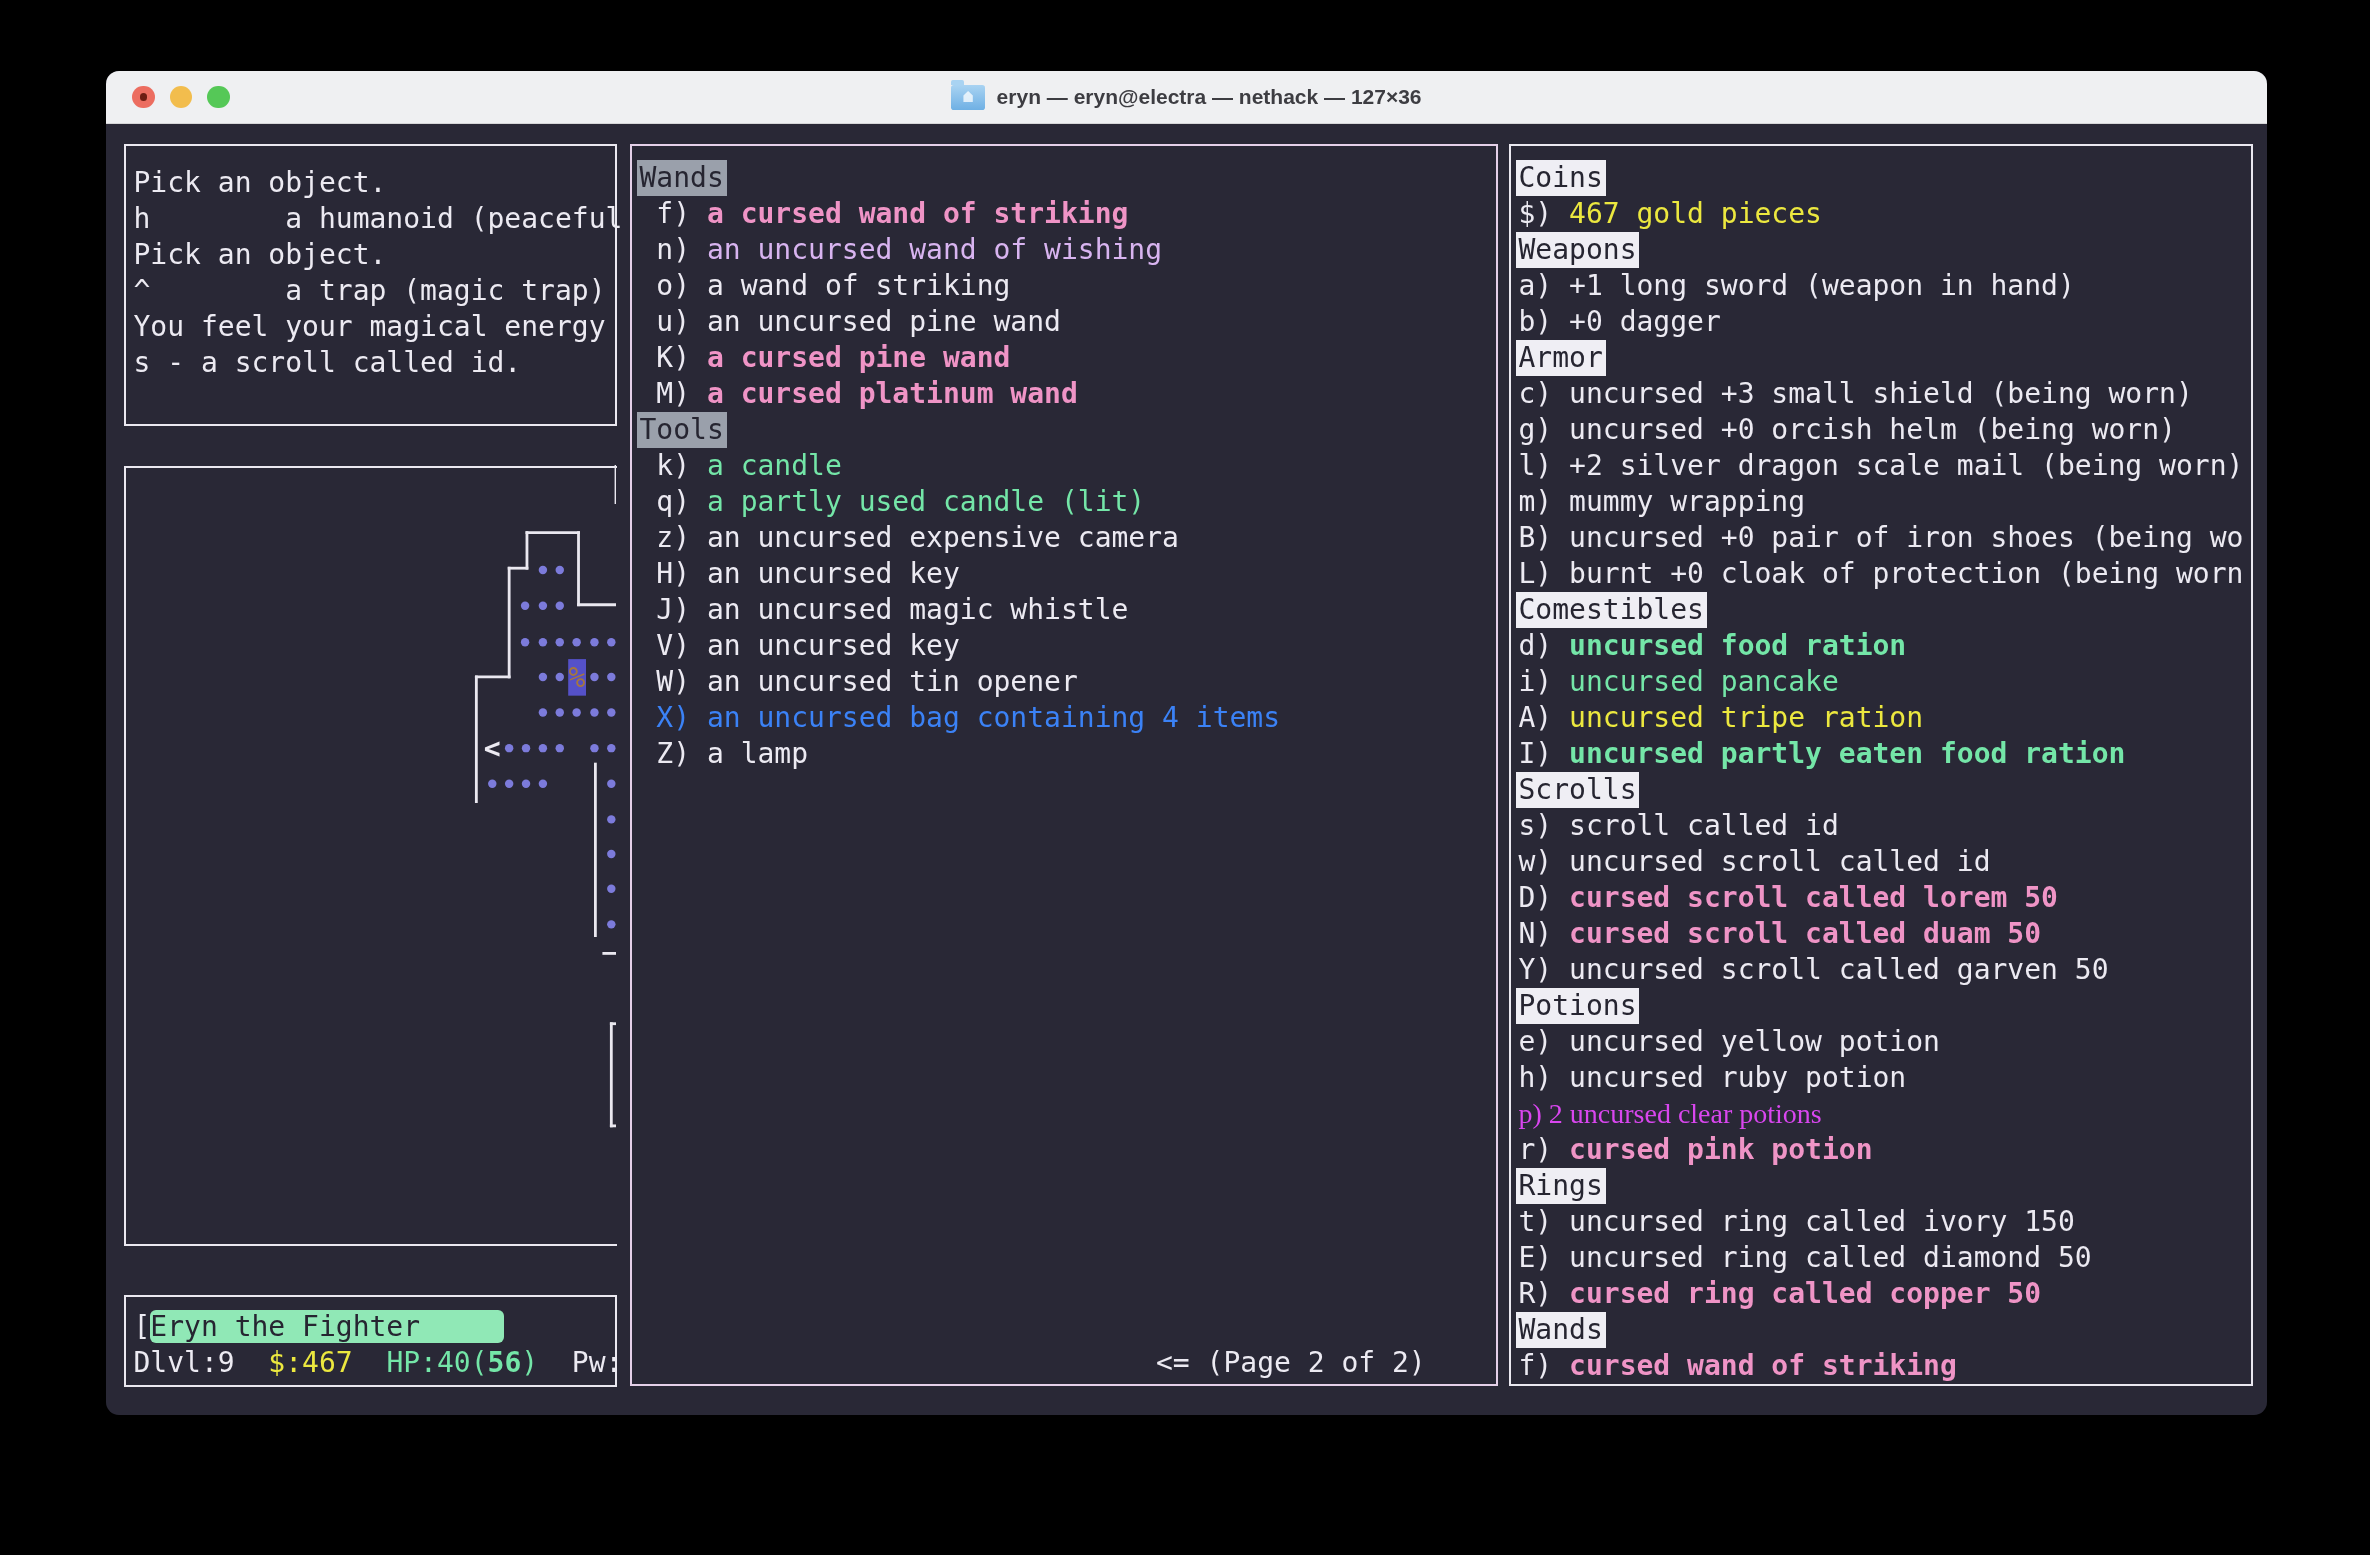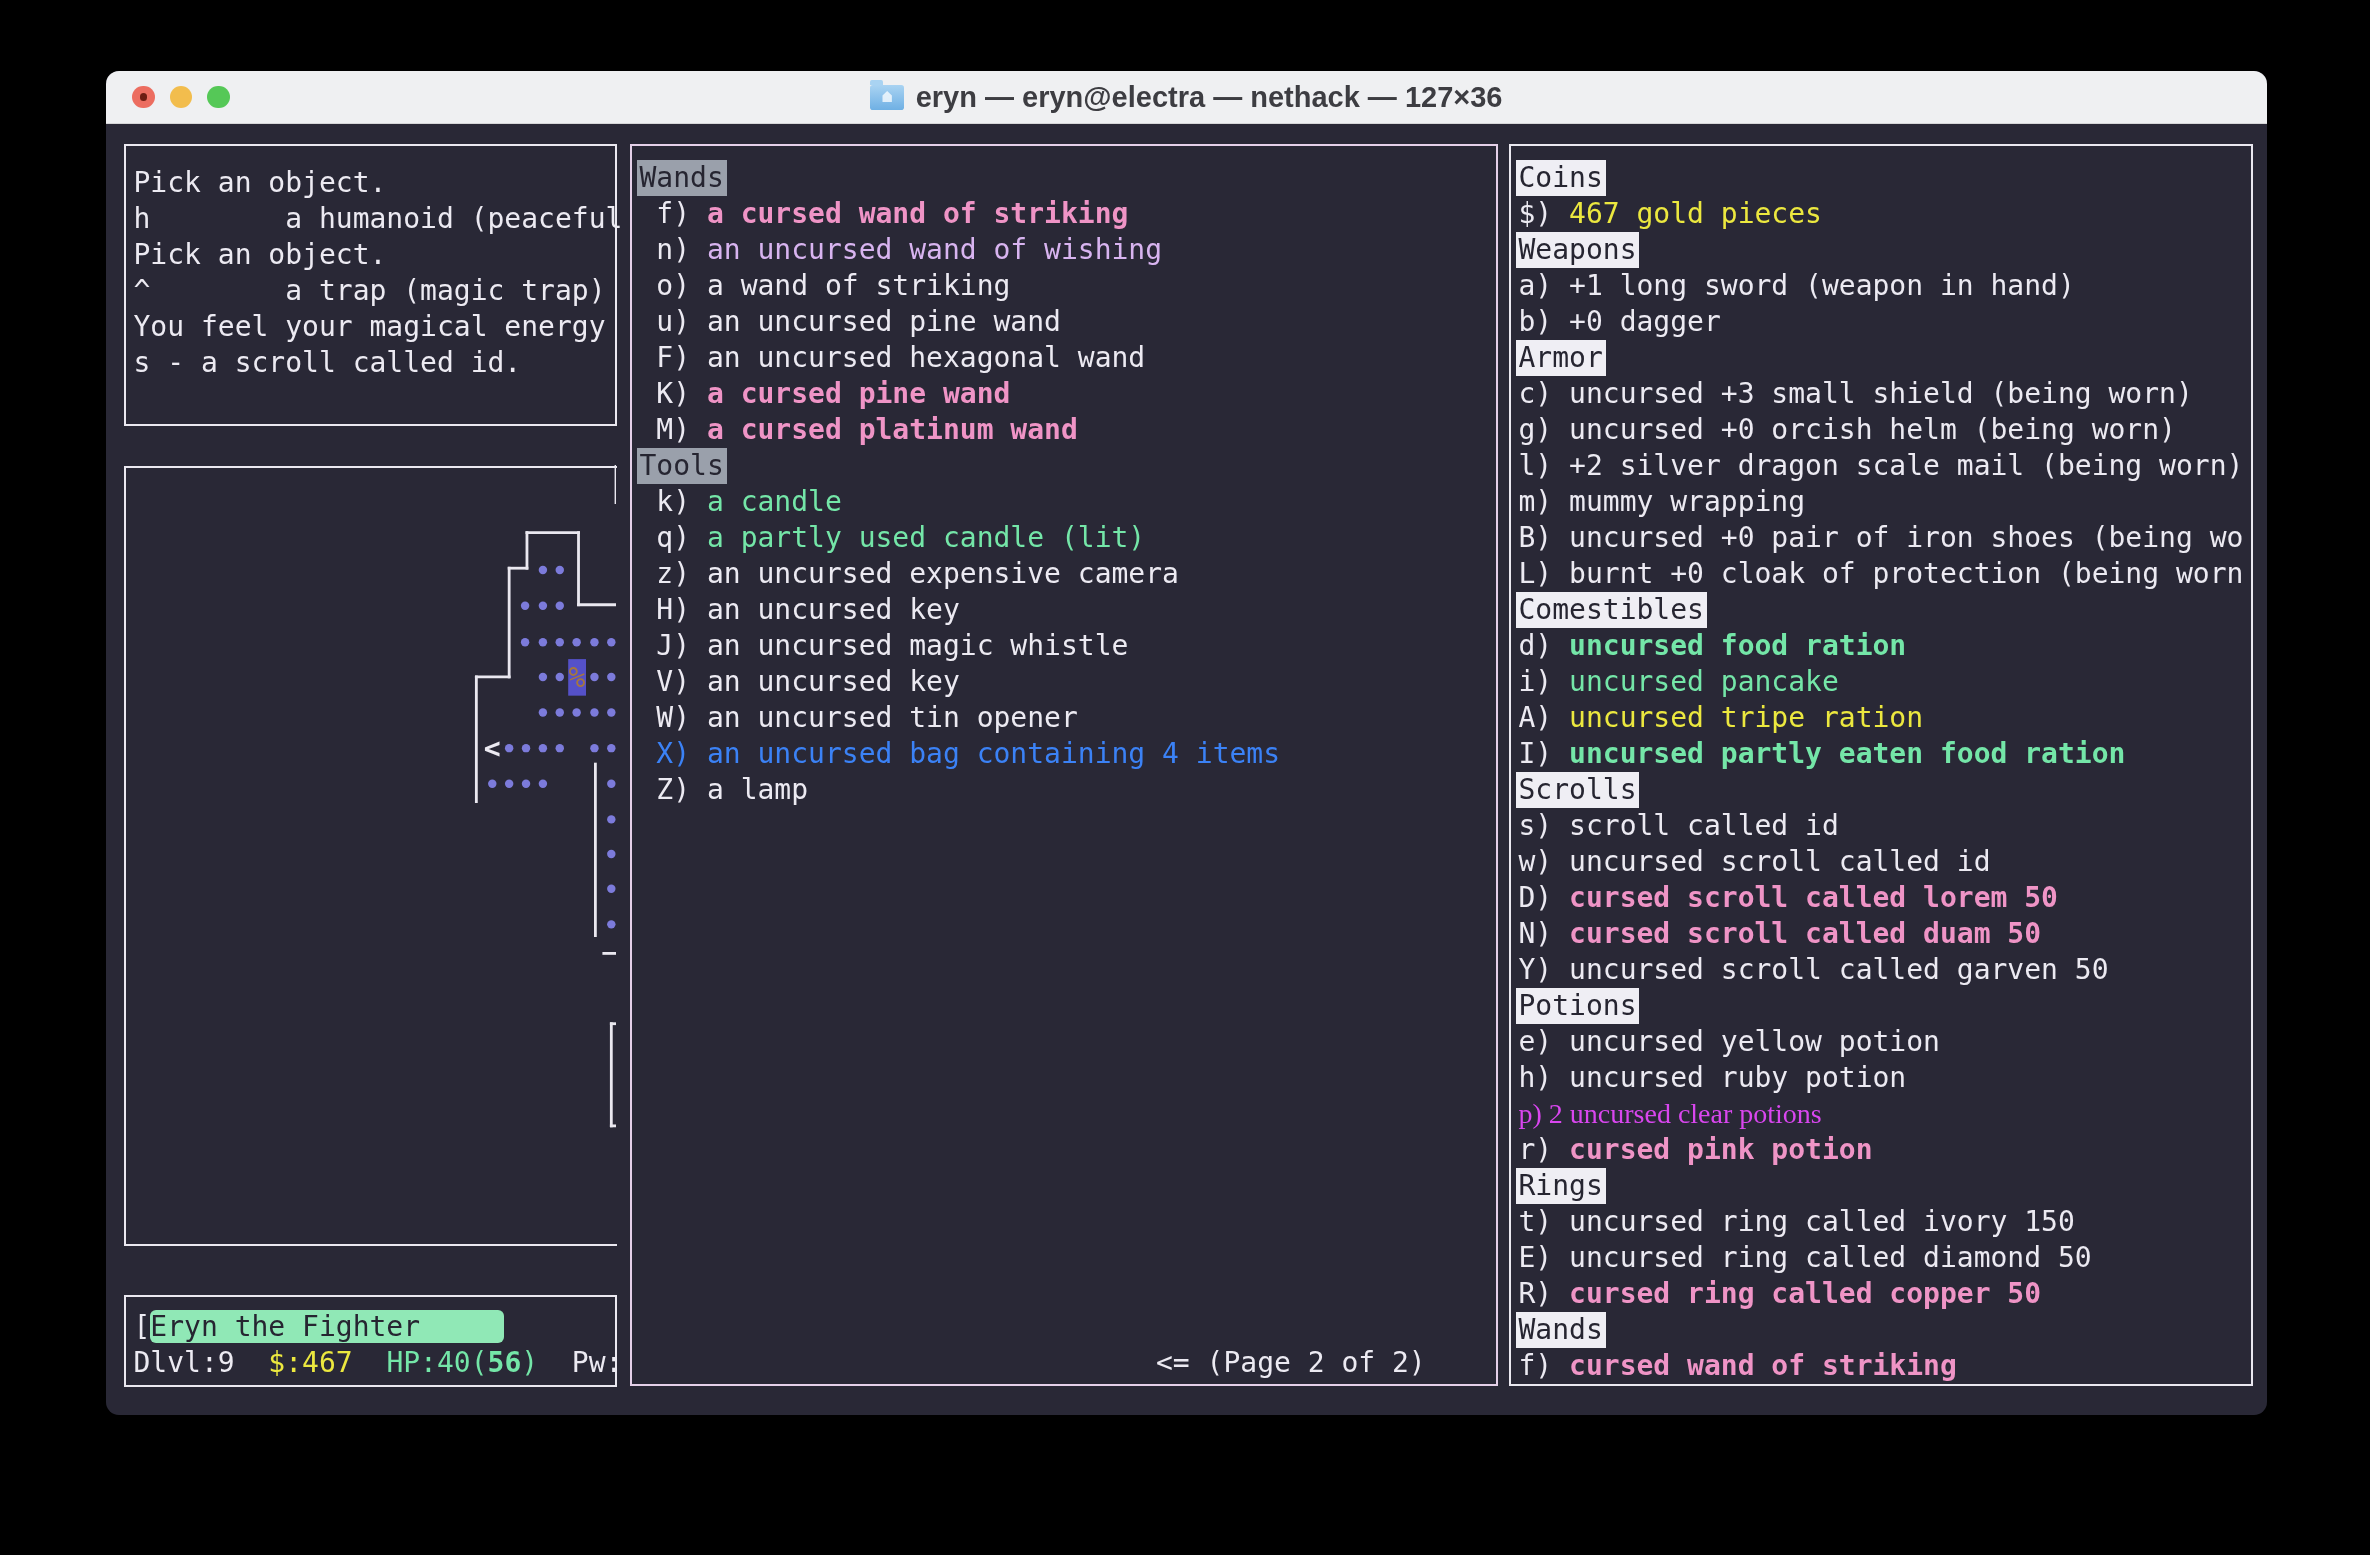--- a/index.html
+++ b/index.html
@@ -7,21 +7,21 @@
   .window{position:absolute;left:106px;top:71px;width:2161px;height:1344px;border-radius:13px;
     background:#292836;box-shadow:0 37px 94px rgba(0,0,0,.75);}
   .titlebar{position:absolute;left:0;top:0;width:100%;height:52px;background:#eff0f2;
     border-radius:13px 13px 0 0;border-bottom:0.9px solid #d6d6d8;display:flex;align-items:center;justify-content:center;}
   .lights{position:absolute;left:26px;top:0;height:52px;display:flex;align-items:center;gap:15px;}
   .light{width:22.5px;height:22.5px;border-radius:50%;position:relative;}
   .light.red{background:#ec6d60;}
   .light.red::after{content:"";position:absolute;left:7.5px;top:7.5px;width:7.5px;height:7.5px;border-radius:50%;background:#6d1d12;}
   .light.yellow{background:#f2bd4d;}
   .light.green{background:#55c857;}
-  .titletext{font-family:"Liberation Sans",sans-serif;font-weight:bold;font-size:29px;color:#3d3d42;
+  .titletext{font-family:"Liberation Sans",sans-serif;font-weight:bold;font-size:21px;color:#3d3d42;
     display:flex;align-items:center;gap:11.2px;}
   .foldericon{width:34px;height:25px;background:linear-gradient(#a9d3f2,#6fb0e4);border-radius:2.8px;position:relative;display:inline-block;}
   .foldericon::before{content:"";position:absolute;left:0;top:-4.7px;width:13px;height:5.6px;background:#a9d3f2;border-radius:1.9px 1.9px 0 0;}
   .foldericon::after{content:"";position:absolute;left:12px;top:6.6px;width:9.4px;height:11.2px;background:rgba(255,255,255,.75);
     clip-path:polygon(50% 0,100% 40%,100% 100%,0 100%,0 40%);}
   .box{position:absolute;box-sizing:border-box;border:2.8px solid #eae8f0;background:#292836;}
   .menuborder{border-color:#e5d0e9;}
   .trow{height:36px;line-height:36px;font-size:28px;white-space:pre;color:#eceaf2;}
   .rows{padding:14px 0 0 7.5px;}
   .msgrows{padding:19px 0 0 7.5px;}
@@ -124,21 +124,20 @@
     </div>
   </div>
 
   <div class="box menuborder" style="left:524px;top:73px;width:868px;height:1242px;">
     <div class="rows" id="menu-rows">
         <div class="trow"><span class="hd mhead">Wands</span></div>
         <div class="trow"><span style="color: rgb(236, 234, 242);"> f) </span><span style="color: rgb(239, 148, 198); font-weight: bold;">a cursed wand of striking</span></div>
         <div class="trow"><span style="color: rgb(236, 234, 242);"> n) </span><span style="color: rgb(216, 180, 240);">an uncursed wand of wishing</span></div>
         <div class="trow"><span style="color: rgb(236, 234, 242);"> o) a wand of striking</span></div>
         <div class="trow"><span style="color: rgb(236, 234, 242);"> u) an uncursed pine wand</span></div>
-        <div class="trow"><span style="color: rgb(236, 234, 242);"> F) an uncursed hexagonal wand</span></div>
         <div class="trow"><span style="color: rgb(236, 234, 242);"> K) </span><span style="color: rgb(239, 148, 198); font-weight: bold;">a cursed pine wand</span></div>
         <div class="trow"><span style="color: rgb(236, 234, 242);"> M) </span><span style="color: rgb(239, 148, 198); font-weight: bold;">a cursed platinum wand</span></div>
         <div class="trow"><span class="hd mhead">Tools</span></div>
         <div class="trow"><span style="color: rgb(236, 234, 242);"> k) </span><span style="color: rgb(116, 230, 168);">a candle</span></div>
         <div class="trow"><span style="color: rgb(236, 234, 242);"> q) </span><span style="color: rgb(116, 230, 168);">a partly used candle (lit)</span></div>
         <div class="trow"><span style="color: rgb(236, 234, 242);"> z) an uncursed expensive camera</span></div>
         <div class="trow"><span style="color: rgb(236, 234, 242);"> H) an uncursed key</span></div>
         <div class="trow"><span style="color: rgb(236, 234, 242);"> J) an uncursed magic whistle</span></div>
         <div class="trow"><span style="color: rgb(236, 234, 242);"> V) an uncursed key</span></div>
         <div class="trow"><span style="color: rgb(236, 234, 242);"> W) an uncursed tin opener</span></div>

